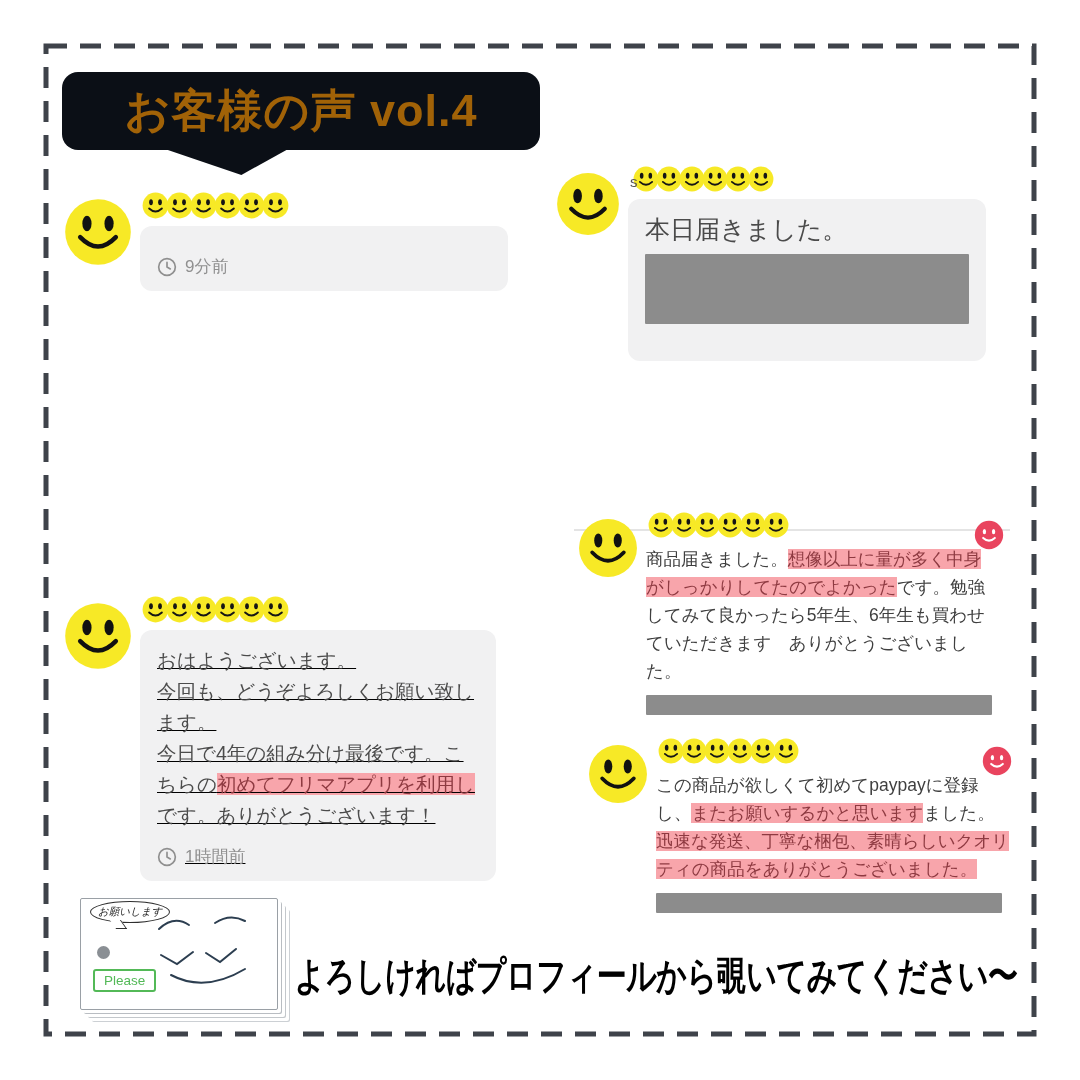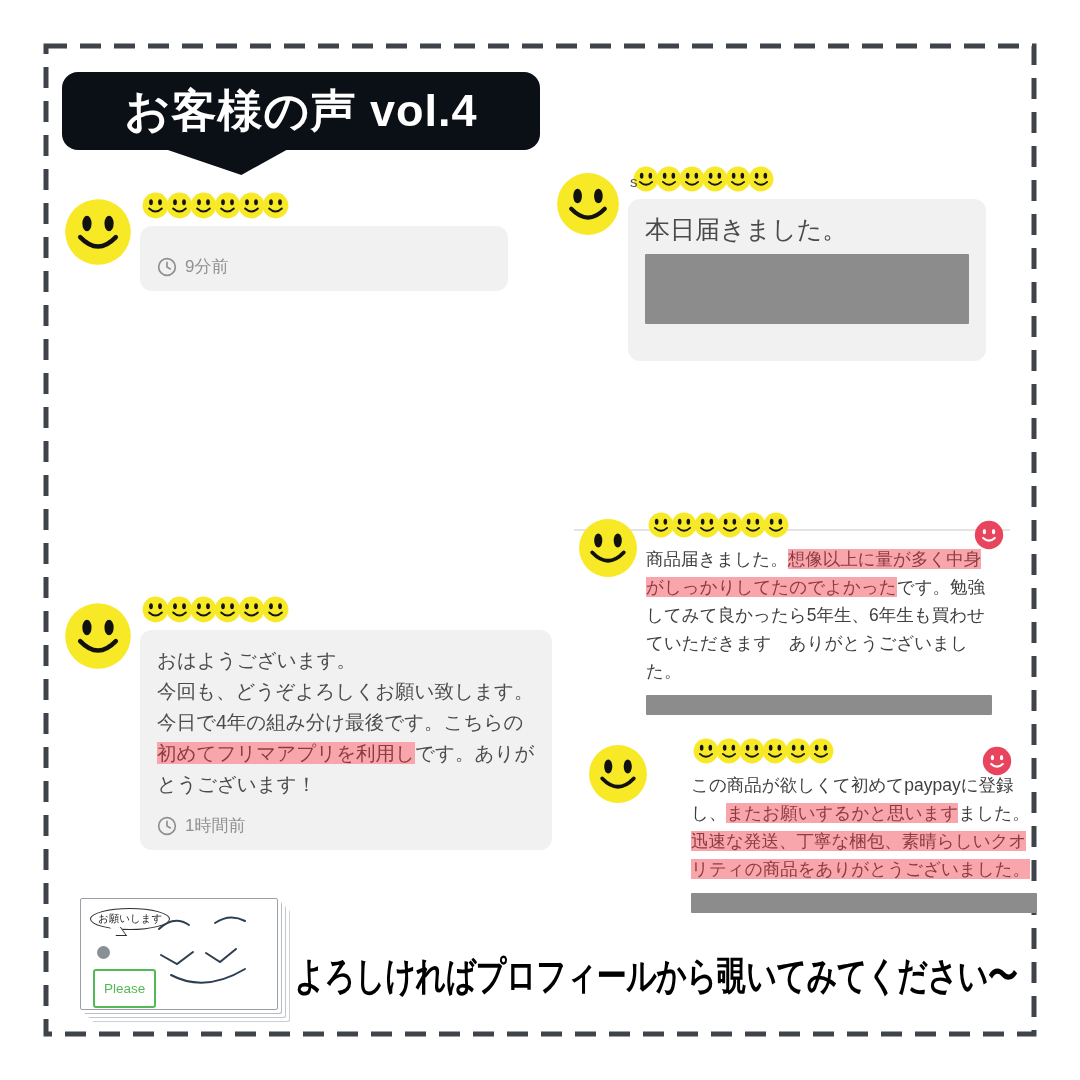--- a/index.html
+++ b/index.html
@@ -10,21 +10,21 @@
   }
   .abs{position:absolute;}
   
   #frame{left:0;top:0;pointer-events:none;}
   
   .header-bubble{
     left:62px;top:72px;width:478px;height:78px;background:#0b0f16;border-radius:16px;
     display:flex;align-items:center;justify-content:center;z-index:3;
   }
   .header-bubble .title{
-    color:#ffffff;font-size:45px;font-weight:bold;letter-spacing:1px;white-space:nowrap;
+    color:#a16207;font-size:45px;font-weight:bold;letter-spacing:1px;white-space:nowrap;
   }
   .header-tail{
     left:162px;top:148px;width:128px;height:27px;background:#0b0f16;
     clip-path:polygon(0 0,100% 0,62% 100%);z-index:2;
   }
   
   .review{position:absolute;display:flex;align-items:flex-start;}
   .avatar{flex:0 0 auto;margin-top:6px;}
   .avatar svg{display:block;}
   .content{margin-left:8px;position:relative;}
@@ -47,45 +47,45 @@
   .redacted{background:#8c8c8c;border-radius:1px;}
   .redact-block{width:100%;height:70px;margin:10px 0 24px 0;}
   .redact-bar{width:346px;height:20px;margin-top:10px;}
   .reaction{position:absolute;top:8px;right:4px;width:30px;height:30px;}
   .reaction svg{display:block;width:100%;height:100%;}
   .divider{left:574px;top:529px;width:436px;height:2px;background:#e4e4e4;}
   
   .r1{left:64px;top:192px;}
   .r1 .content{width:368px;}
   .r2{left:64px;top:596px;}
-  .r2 .content{width:412px;}
+  .r2 .content{width:356px;text-decoration:underline;}
   .r3{left:556px;top:166px;}
   .r3 .content{width:358px;}
   .r4{left:578px;top:512px;width:430px;}
   .r4 .content{width:352px;}
-  .r5{left:588px;top:738px;width:428px;gap:35px;}
+  .r5{left:588px;top:738px;width:428px;}
   .r5 .content{width:356px;}
   
   .card-stack{left:80px;top:898px;width:198px;height:112px;}
   .card{
     position:absolute;inset:0;background:#ffffff;border:1.5px solid #9aa0a6;border-radius:2px;
     box-shadow:3px 3px 0 #ffffff,4px 4px 0 #b9bdc2,7px 7px 0 #ffffff,8px 8px 0 #c3c7cb,11px 11px 0 #ffffff,12px 12px 0 #ccd0d4;
   }
   .onegai-bubble{
-    position:absolute;left:9px;top:9px;border:1.4px solid #2f2f2f;border-radius:50%;
-    padding:3px 7px;font-size:10.5px;color:#222;background:#fff;white-space:nowrap;z-index:2;
+    position:absolute;left:9px;top:2px;border:1.4px solid #2f2f2f;border-radius:50%;
+    padding:3px 7px;font-size:10.5px;color:#222;background:#fff;white-space:nowrap;z-index:2;font-style:italic;
   }
   .onegai-bubble::after{
     content:"";position:absolute;left:22px;bottom:-7px;width:10px;height:8px;background:#fff;
     border-right:1.4px solid #2f2f2f;border-bottom:1.4px solid #2f2f2f;transform:skewX(35deg);
   }
   .gray-dot{position:absolute;left:16px;top:47px;width:13px;height:13px;border-radius:50%;background:#8a8f94;}
   .please-box{
     position:absolute;left:12px;top:70px;border:2px solid #53b957;border-radius:3px;color:#53b957;
-    font-size:13.5px;padding:10px 9px;background:#fff;
+    font-size:13.5px;padding:2px 9px;background:#fff;
   }
   .face-doodle{position:absolute;right:2px;top:6px;}
   
   .footer-text{
     left:286px;top:950px;width:740px;text-align:center;color:#000;
     font-size:30px;font-weight:bold;letter-spacing:-0.5px;white-space:nowrap;
     transform:scaleY(1.3);transform-origin:center top;
   }
 </style>
 </head>

